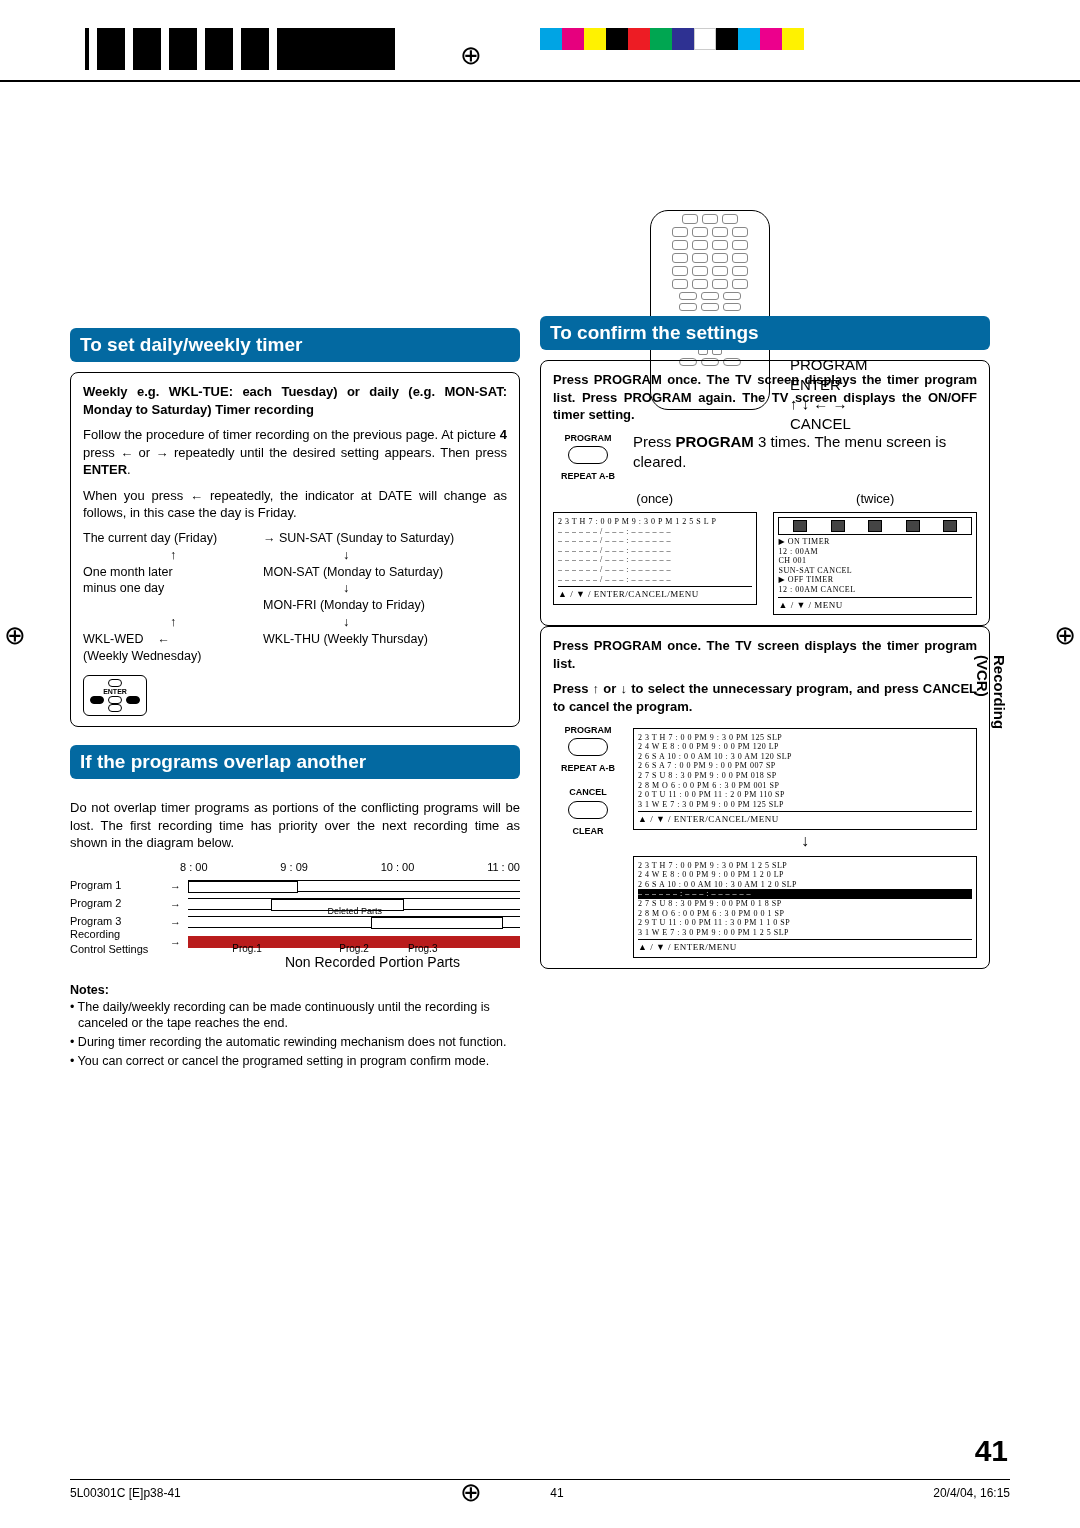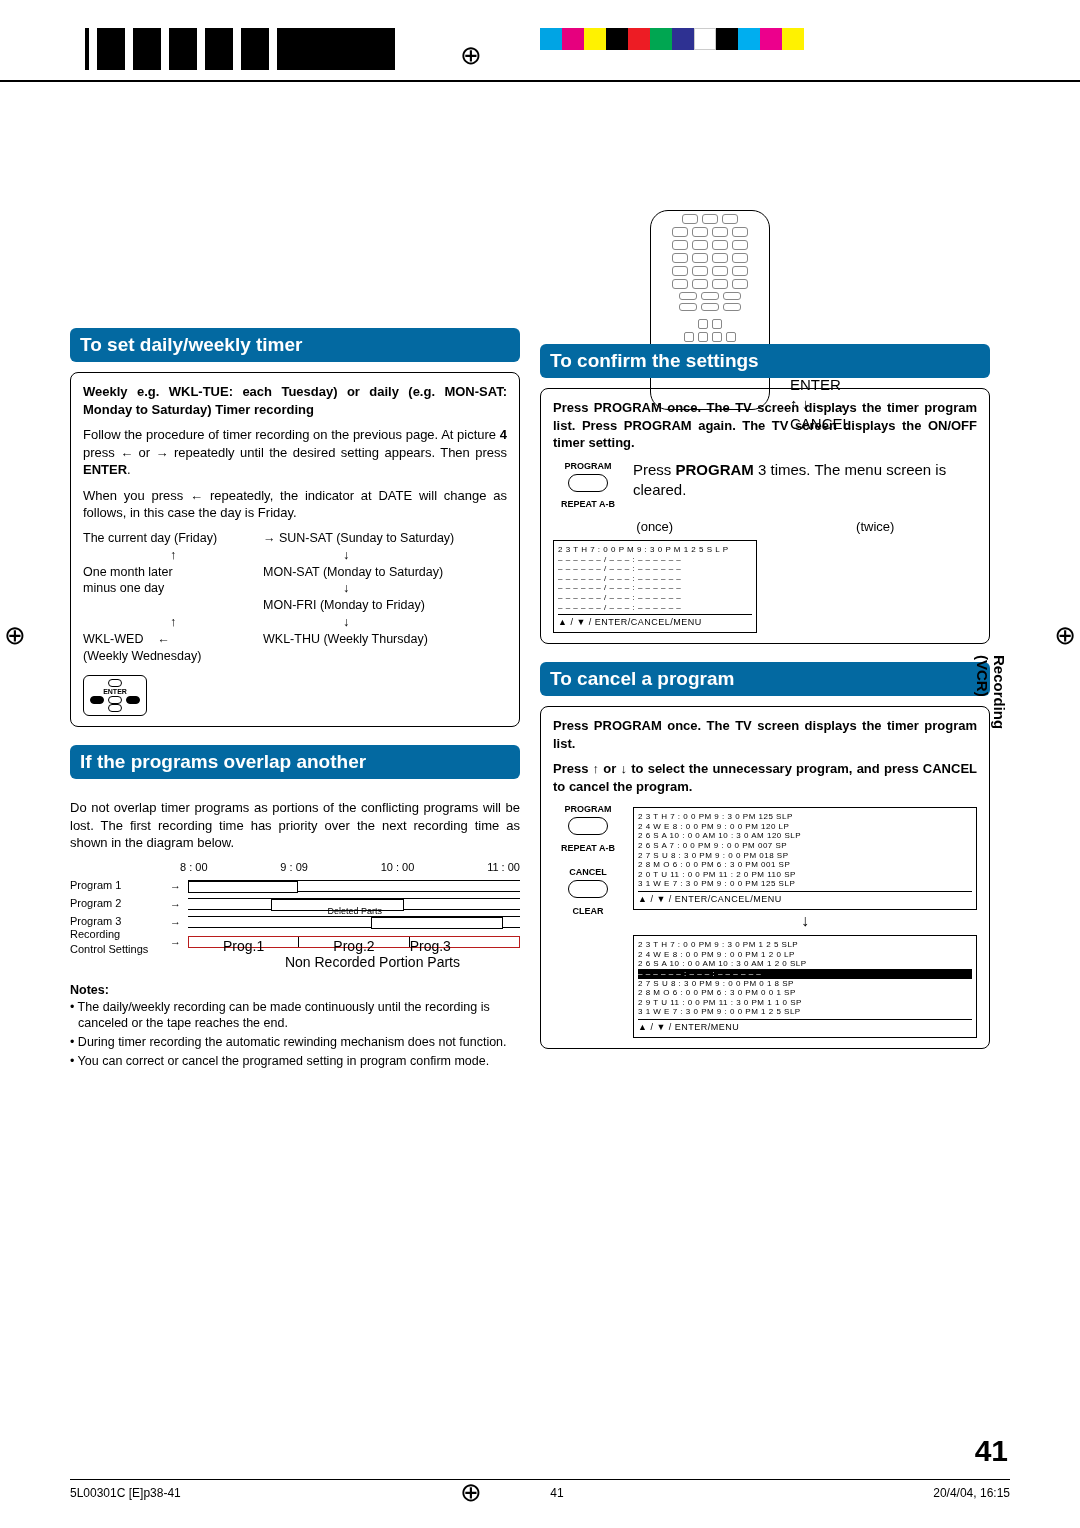--- a/index.html
+++ b/index.html
@@ -13,21 +13,21 @@
   .crop-mark { position: absolute; font-size: 26px; color: #000; }
   .remote { position: absolute; top: 110px; left: 580px; width: 120px; height: 200px; border: 1px solid #000; border-radius: 18px; }
   .remote .row { display: flex; justify-content: center; gap: 4px; margin-top: 3px; }
   .remote .btn { width: 16px; height: 10px; border: 1px solid #888; border-radius: 3px; }
   .remote .big { width: 18px; height: 8px; }
   .remote .oval { border-radius: 5px; }
   .remote .square { width: 10px; height: 10px; border-radius: 2px; }
   .remote-labels { position: absolute; top: 255px; left: 720px; font-size: 15px; line-height: 1.3; }
   .col { width: 450px; }
   .col-left { position: absolute; top: 228px; left: 0; }
-  .col-right { position: absolute; top: 244px; left: 470px; }
+  .col-right { position: absolute; top: 216px; left: 470px; }
   .section-head { background: #0369a1; color: #fff; font-weight: bold; font-size: 19px; padding: 6px 10px; border-radius: 6px; margin-bottom: 10px; }
   .section-body { border: 1px solid #000; border-radius: 8px; padding: 10px 12px; font-size: 13px; line-height: 1.35; }
   .bold { font-weight: bold; }
   .para { margin-bottom: 8px; text-align: justify; }
   .cycle { font-size: 12.5px; margin-top: 8px; }
   .cycle-row { display: flex; align-items: flex-start; }
   .cycle .left { width: 180px; }
   .cycle .right { width: 240px; }
   .enter-graphic { margin-top: 10px; text-align: left; font-size: 9px; }
   .enter-graphic .pad { display: inline-block; border: 1px solid #000; border-radius: 6px; padding: 3px 6px; }
@@ -39,21 +39,21 @@
   .notes li { text-indent: -8px; padding-left: 8px; margin-bottom: 2px; }
   .timeline { font-size: 11px; margin-top: 6px; }
   .timeline .hours { display: flex; justify-content: space-between; margin-left: 110px; margin-bottom: 2px; }
   .timeline .trow { display: flex; align-items: center; height: 18px; }
   .timeline .lbl { width: 100px; }
   .timeline .arw { width: 18px; }
   .timeline .track { flex: 1; border-top: 1px solid #000; border-bottom: 1px solid #000; height: 12px; position: relative; }
   .bar { position: absolute; top: 0; height: 12px; background: #fff; border: 1px solid #000; }
   .prog-btn { display: inline-block; border: 1px solid #000; border-radius: 12px; width: 40px; height: 18px; margin: 2px 0; }
   .small-label { font-size: 9px; }
-  .screen { border: 1px solid #000; font-size: 8px; font-family: Liberation Sans, sans-serif; padding: 4px; line-height: 1.2; margin-top: 4px; letter-spacing: 0.5px; }
+  .screen { border: 1px solid #000; font-size: 8px; font-family: Liberation Serif, serif; padding: 4px; line-height: 1.2; margin-top: 4px; letter-spacing: 0.5px; }
   .screen .hr { border-top: 1px solid #000; margin-top: 2px; padding-top: 2px; }
   .two-screens { display: flex; gap: 10px; justify-content: space-between; }
   .two-screens .col-s { width: 48%; }
   .center { text-align: center; font-size: 13px; margin-bottom: 2px; }
   .side-tab { position: absolute; top: 555px; right: 2px; writing-mode: vertical-rl; font-weight: bold; font-size: 15px; }
   .page-num { position: absolute; bottom: 60px; right: 72px; font-size: 30px; font-weight: bold; }
   .footer { position: absolute; bottom: 28px; left: 70px; width: 940px; font-size: 12px; display: flex; justify-content: space-between; border-top: 1px solid #000; padding-top: 6px; }
   .down-arrow-center { text-align: center; font-size: 16px; }
   .icons-row { display: flex; justify-content: space-around; border: 1px solid #000; padding: 2px; }
   .icons-row .ic { width: 14px; height: 12px; border: 1px solid #000; background: #444; }
@@ -247,21 +247,21 @@
             <div class="lbl">Program 3</div>
             <div class="arw">→</div>
             <div class="track">
               <div class="bar" style="left:55%;width:40%"></div>
               <span style="position:absolute;left:42%;top:-12px;font-size:9px">Deleted Parts</span>
             </div>
           </div>
         <div class="trow" style="height:22px">
             <div class="lbl"><span>Recording</span><br><span>Control Settings</span></div>
             <div class="arw">→</div>
-          <div class="track" style="border:1px solid #b91c1c;display:flex;font-size:14px">
+          <div class="track" style="border:6px solid #b91c1c;display:flex;font-size:10px">
             <div style="flex:1;text-align:center;border-right:1px solid #000">Prog.1</div>
             <div style="flex:1;text-align:center;border-right:1px solid #000">Prog.2</div>
             <div style="flex:1;text-align:left">Prog.3</div>
           </div>
         </div>
         <div style="text-align:right;font-size:14px;margin-right:60px">Non Recorded Portion Parts</div>
       </div>
       <div class="notes">
         <div class="bold">Notes:</div>
         <ul>
@@ -296,25 +296,40 @@
             <div>– – – – –  – / – –      – : – –      – – –   –</div>
             <div>– – – – –  – / – –      – : – –      – – –   –</div>
             <div>– – – – –  – / – –      – : – –      – – –   –</div>
             <div>– – – – –  – / – –      – : – –      – – –   –</div>
             <div>– – – – –  – / – –      – : – –      – – –   –</div>
             <div class="hr triangle">▲ / ▼ / ENTER/CANCEL/MENU</div>
           </div>
         </div>
         <div class="col-s">
           <div class="center">(twice)</div>
+          <div class="screen">
+            <div class="icons-row" style="margin-bottom:2px">
+                <div class="ic"></div>
+                <div class="ic"></div>
+                <div class="ic"></div>
+                <div class="ic"></div>
+                <div class="ic"></div>
+              </div>
+            <div>▶ ON  TIMER</div>
+            <div>          12 : 00AM</div>
+            <div>     CH 001</div>
+            <div>     SUN-SAT              CANCEL</div>
+            <div>▶ OFF TIMER</div>
+            <div>          12 : 00AM         CANCEL</div>
+            <div class="hr triangle">▲ / ▼ / MENU</div>
+          </div>
         </div>
       </div>
     </div>
 
-    <div class="section-head" style="margin-top:18px">To cancel a program</div>
     <div class="section-body">
       <p class="para bold">Press PROGRAM once. The TV screen displays the timer program list.</p>
       <p class="para bold">Press ↑ or ↓ to select the unnecessary program, and press CANCEL to cancel the program.</p>
       <div style="display:flex;gap:10px">
         <div style="width:70px;text-align:center">
           <div class="small-label bold">PROGRAM</div>
           <div class="prog-btn"></div>
           <div class="small-label bold">REPEAT A-B</div>
           <div style="height:12px"></div>
           <div class="small-label bold">CANCEL</div>

